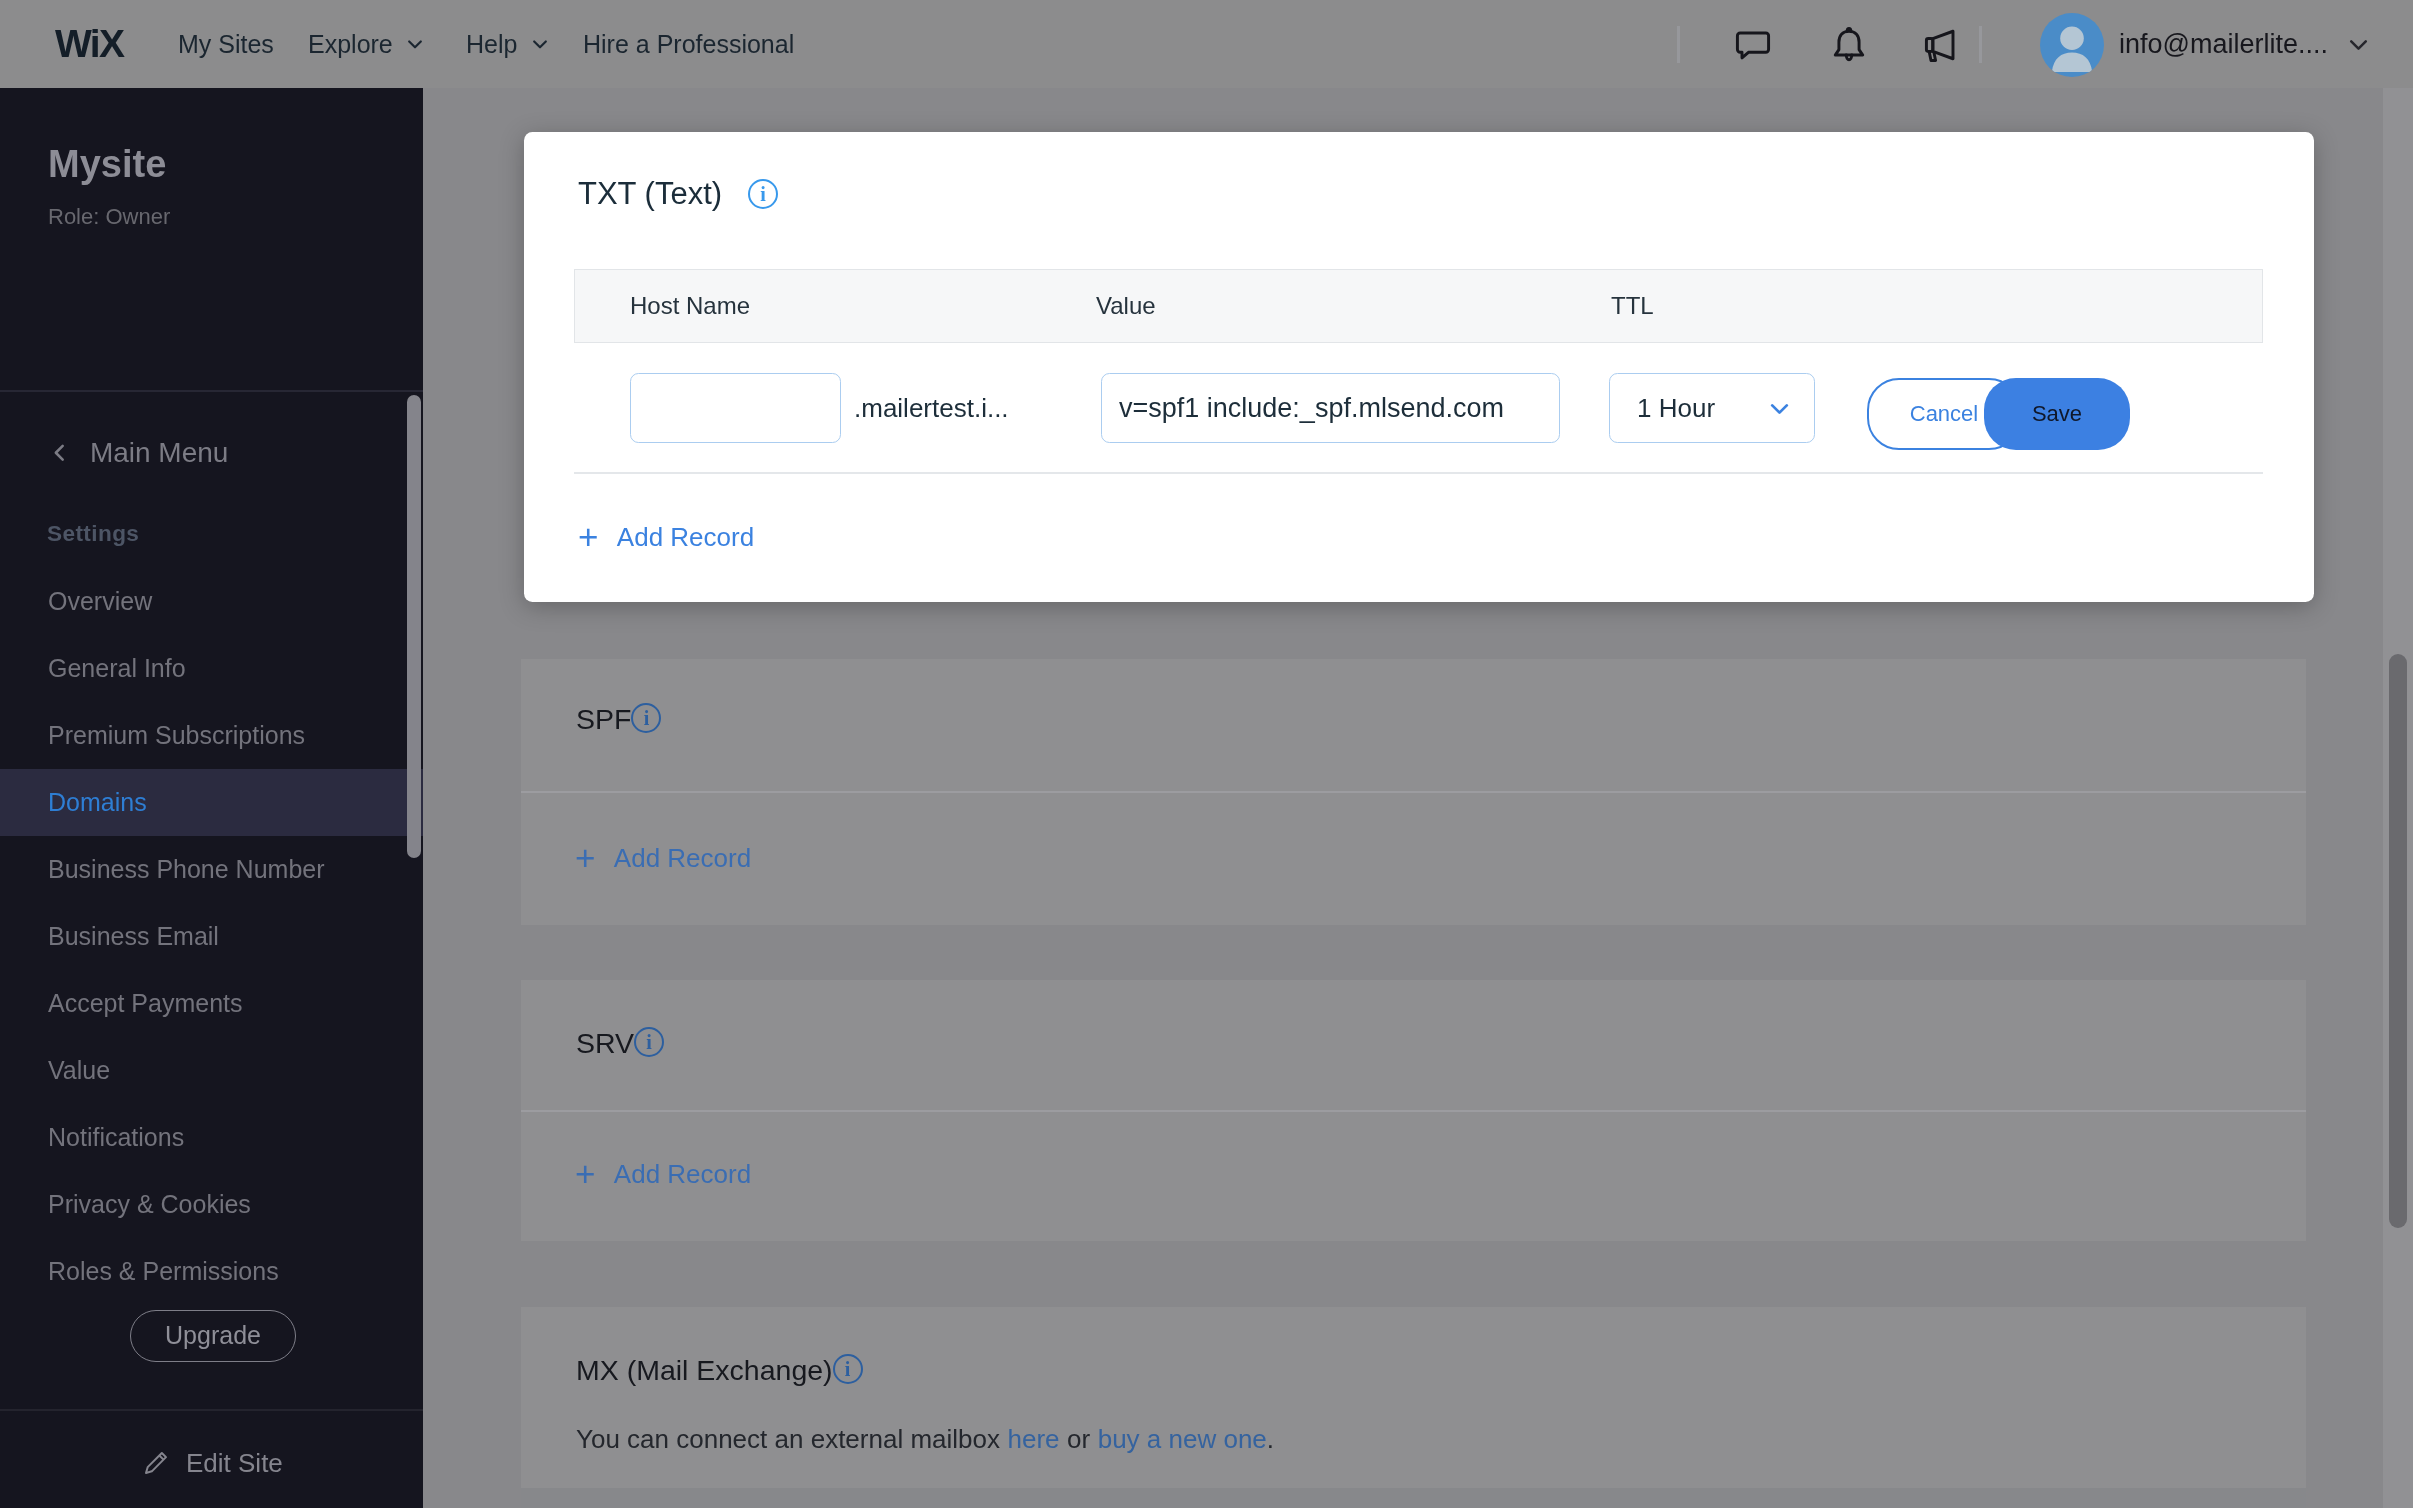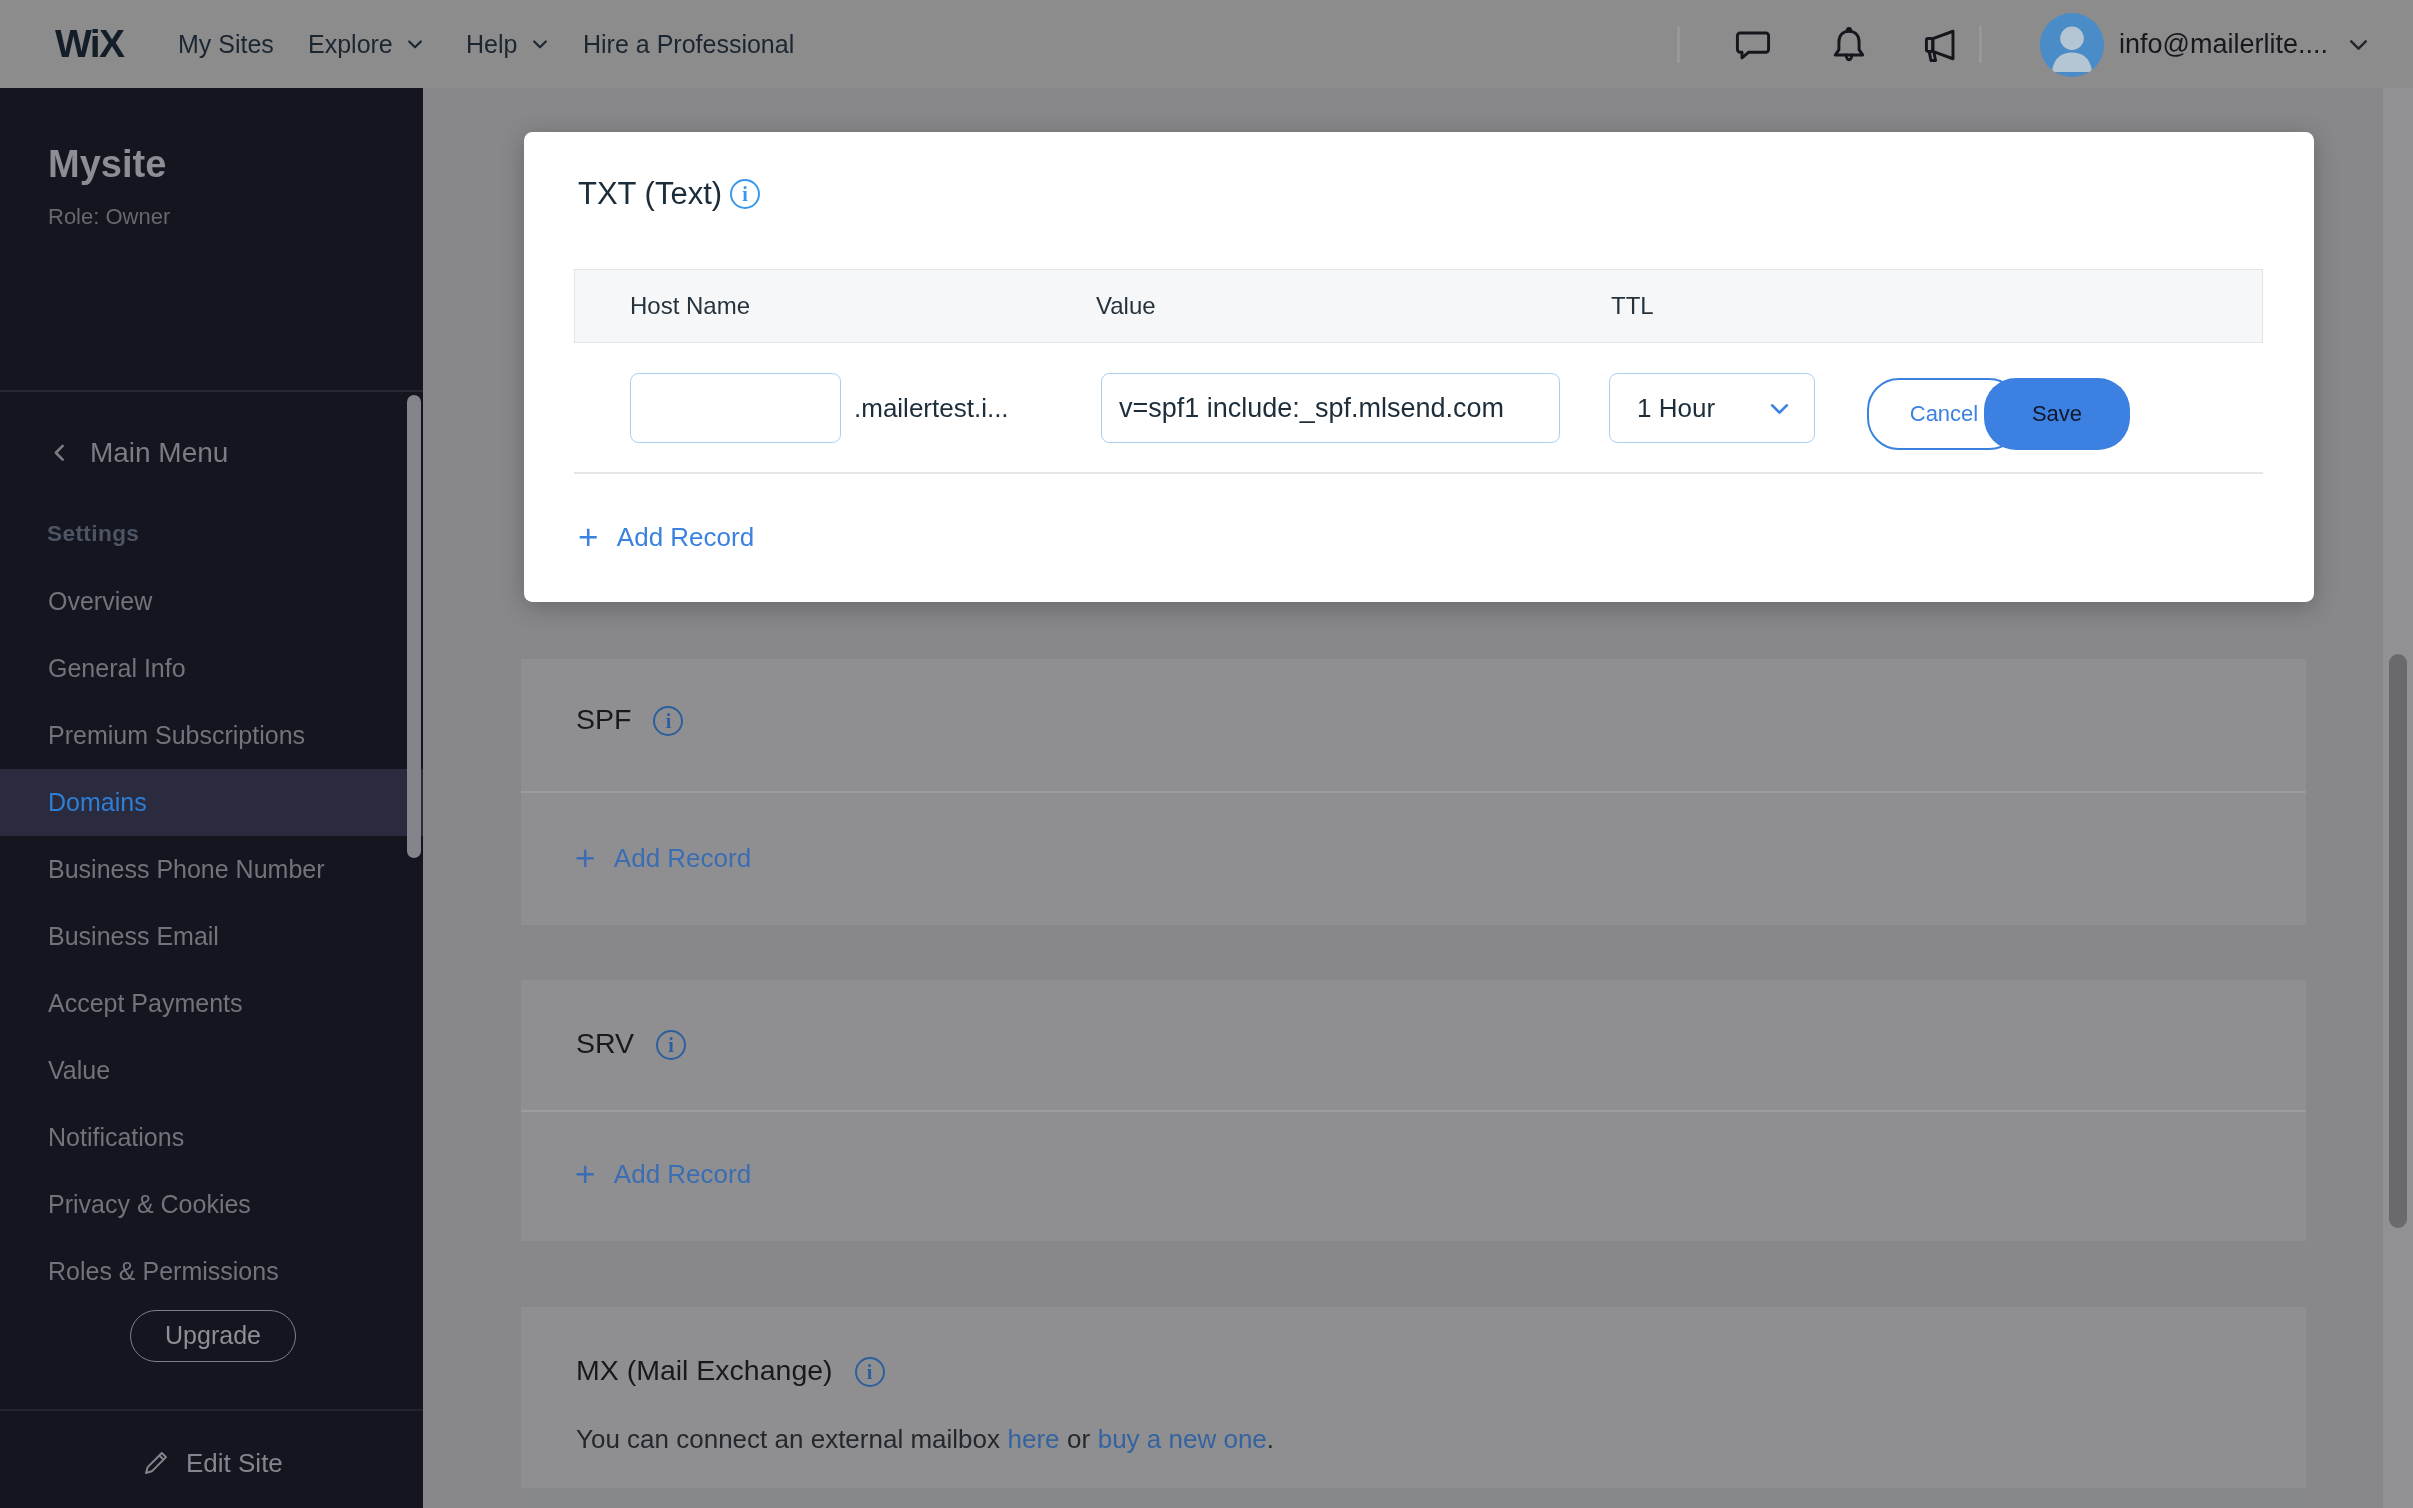--- a/index.html
+++ b/index.html
@@ -41,40 +41,40 @@
   .upgrade-btn { position:absolute; left:130px; top:23.5px; width:166px; height:52px; border-radius:26px;
     border:1.7px solid #7e7e88; color:#8f8f98; font-size:25px; display:flex; align-items:center; justify-content:center; }
   .sb-divider2 { position:absolute; left:0; top:123px; width:423px; height:1.7px; background:#24242e; }
   .edit-site { position:absolute; left:141px; top:156px; height:42px; display:flex; align-items:center; gap:15px;
     color:#85858e; font-size:26px; }
 
   
   .main { position:absolute; left:423px; top:88px; width:1990px; height:1420px; background:#88888b; overflow:hidden; }
 
   .dim-card { position:absolute; left:98px; width:1785px; background:#8f8f91; }
-  .dim-title-row { position:absolute; left:55px; display:flex; align-items:flex-end; gap:22px; }
+  .dim-title-row { position:absolute; left:55px; display:flex; align-items:flex-start; }
   .dim-title { font-size:28.5px; font-weight:500; color:#17191f; }
   .info-icon { width:30px; height:30px; border-radius:50%; display:flex; align-items:center; justify-content:center;
     font-family:"Liberation Serif",serif; font-weight:700; font-size:20px; }
   .info-dim { border:2.5px solid #2d5f9f; color:#2d5f9f; }
   .info-bright { border:2.5px solid #3899ec; color:#3899ec; }
   .dim-divider { position:absolute; left:0; width:100%; height:1.7px; background:#9c9ca0; }
   .add-row { position:absolute; left:54px; height:42px; display:flex; align-items:center; gap:18.4px; cursor:pointer; }
   .plus-glyph { font-size:35px; font-weight:300; line-height:34px; }
   .add-dim { color:#3a6db3; }
   .add-dim .add-label { font-size:26px; }
   .mx-body { position:absolute; left:55px; top:114px; height:37px; display:flex; align-items:center; font-size:26px; color:#24272d; }
   .mx-body .seg { margin-right:7.5px; }
   .mx-link { color:#35639f; cursor:pointer; }
   .mx-strip { position:absolute; left:0; top:181px; width:100%; height:20px; background:#87888b; }
 
   
   .txt-card { position:absolute; left:101px; top:44px; width:1790px; height:470px; background:#ffffff;
     border-radius:8.4px; box-shadow:0 5px 25px rgba(0,0,0,0.25); z-index:10; }
-  .txt-title-row { position:absolute; left:54px; top:44px; display:flex; align-items:center; gap:8px; }
+  .txt-title-row { position:absolute; left:54px; top:44px; display:flex; align-items:center; gap:26px; }
   .txt-title { font-size:31px; font-weight:500; color:#1b2d3a; }
   .thead { position:absolute; left:50px; top:137px; width:1689px; height:74px; background:#f6f7f8;
     border:0.8px solid #e2e5e8; }
   .thead .col { position:absolute; top:0; height:72px; display:flex; align-items:center; font-size:24px; color:#26333d; }
   .col-host { left:55px; } .col-value { left:521px; } .col-ttl { left:1036px; }
   .fld { position:absolute; top:241px; height:70px; border:1.7px solid #abcdf0; border-radius:8.4px; background:#fff; }
   .fld input { width:100%; height:100%; border:none; outline:none; background:transparent; font-size:27px;
     color:#1d2e3a; padding:0 17px; font-family:"Liberation Sans",sans-serif; }
   .host-fld { left:106px; width:211px; }
   .host-suffix { position:absolute; left:330px; top:241px; height:70px; display:flex; align-items:center;

